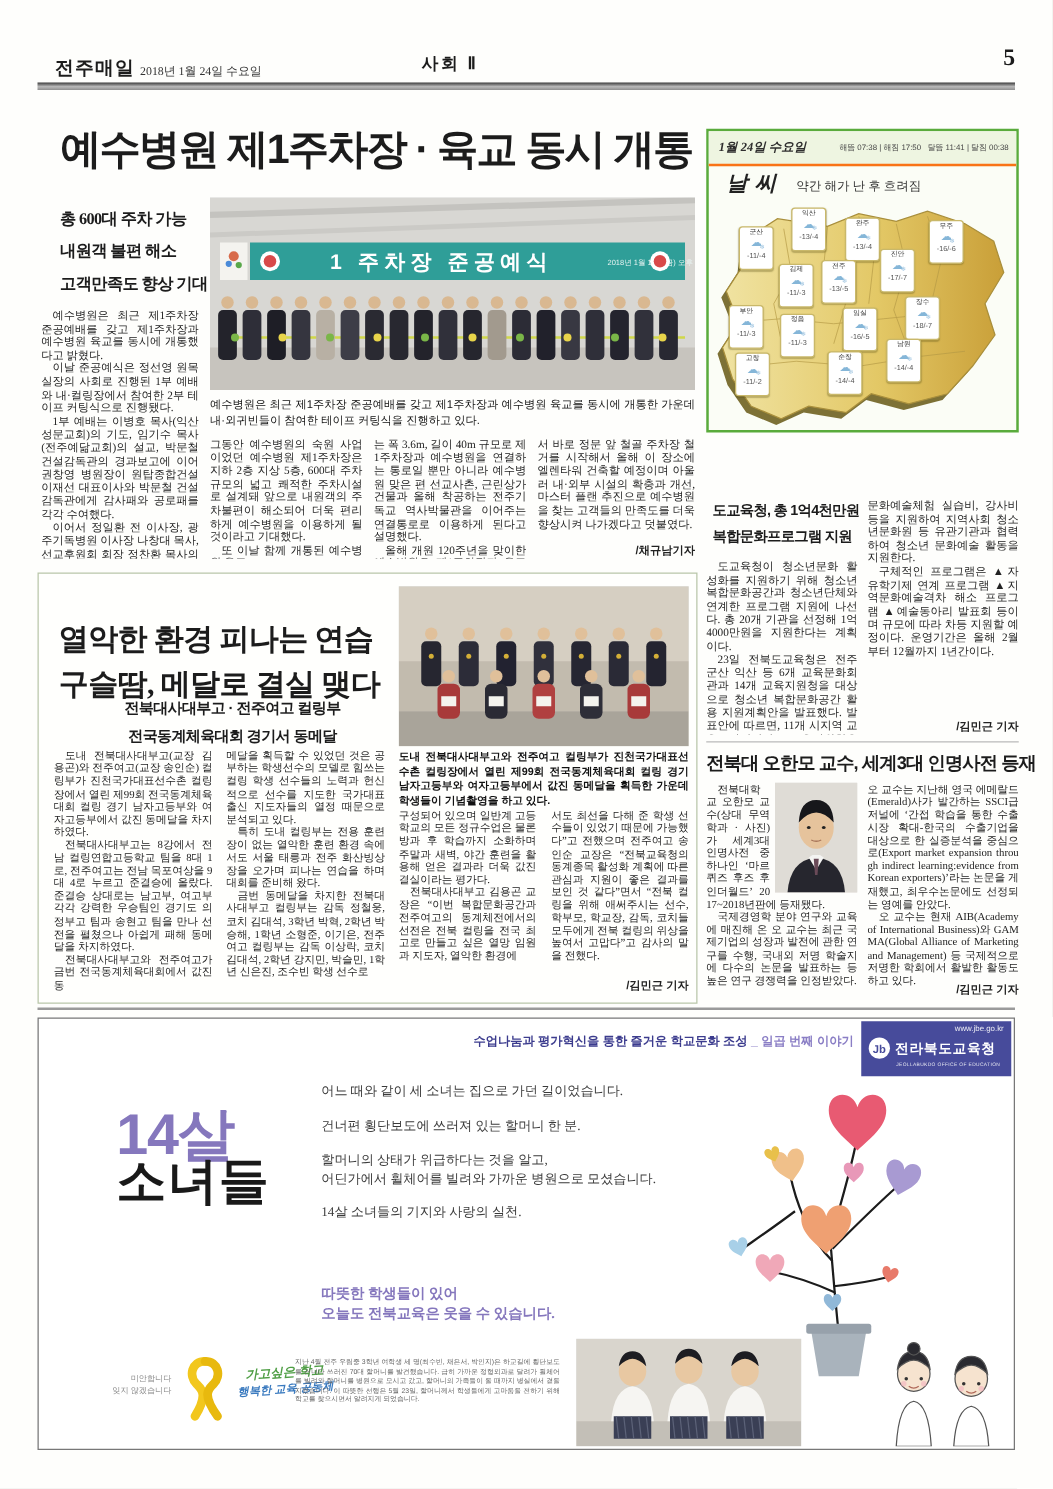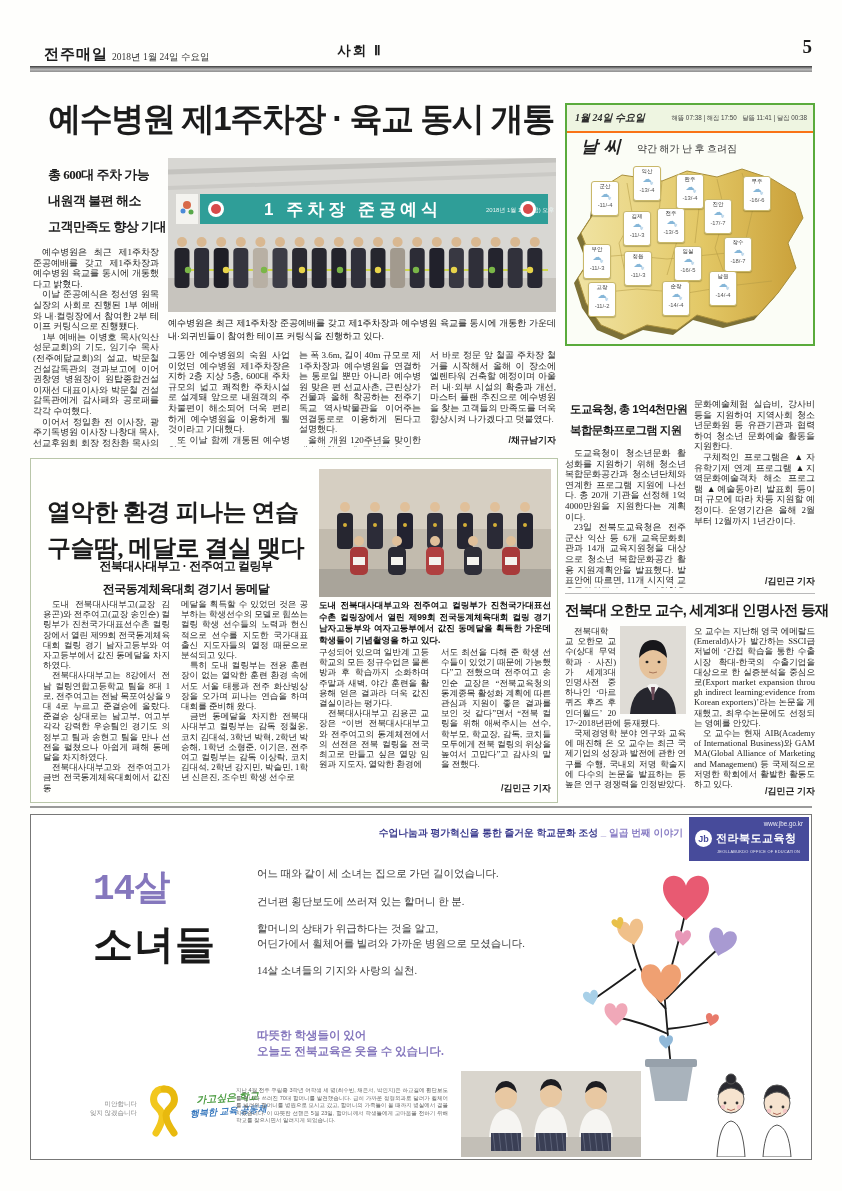--- a/index.html
+++ b/index.html
@@ -74,21 +74,21 @@
   #ad-divider{left:30px;top:806px;width:782px;height:2px;background:#9a9a9a;}
   #ad-box{left:30px;top:814px;width:782px;height:346px;border:1px solid #777;background:#ffffff;box-sizing:border-box;overflow:hidden;}
   #ad-tagline{position:absolute;right:128px;top:12px;width:420px;text-align:right;font-family:"Liberation Sans",sans-serif;font-size:9.8px;font-weight:900;color:#3c3c8e;}
   #ad-tagline .sub{color:#8a7ec5;font-weight:700;}
   #ad-logo{position:absolute;right:2px;top:2px;width:120px;height:44px;background:#474b9b;color:#fff;font-family:"Liberation Sans",sans-serif;}
   #ad-logo .url{position:absolute;right:6px;top:3px;font-size:6.3px;opacity:.9;}
   #ad-logo .row{position:absolute;left:6px;top:13px;display:flex;align-items:center;gap:4px;}
   #ad-logo .mark{width:17px;height:17px;border-radius:50%;background:#fff;color:#474b9b;font-weight:900;font-size:9px;display:flex;align-items:center;justify-content:center;}
   #ad-logo .name{font-size:11px;font-weight:900;letter-spacing:0.5px;}
   #ad-logo .eng{position:absolute;left:28px;top:32px;font-size:3.9px;letter-spacing:0.3px;opacity:.85;}
-  #ad-title-top{position:absolute;left:62px;top:48px;font-family:Liberation Mono, monospace;font-weight:900;font-size:36px;color:#8577bd;letter-spacing:-1px;}
+  #ad-title-top{position:absolute;left:62px;top:62px;font-family:Liberation Sans, sans-serif;font-weight:900;font-size:46px;color:#8577bd;letter-spacing:-1px;}
   #ad-title-bottom{position:absolute;left:62px;top:102px;font-family:Liberation Mono, monospace;font-weight:900;font-size:40px;color:#191919;letter-spacing:1px;}
   #ad-story{position:absolute;left:226px;top:52px;width:300px;}
   #ad-story .ad-para{margin:0 0 13px 0;font-size:10.5px;line-height:14.5px;color:#3a3a3a;white-space:pre-line;}
   #ad-highlight{position:absolute;left:226px;top:212px;font-size:11.5px;font-weight:900;line-height:16px;color:#8577bd;white-space:pre-line;}
   #heart-tree{position:absolute;left:515px;top:24px;}
   #students-photo{position:absolute;left:430px;top:256px;width:180px;height:86px;}
   #girls-illust{position:absolute;left:662px;top:258px;width:118px;height:84px;}
   #ribbon-text{position:absolute;left:44px;top:284px;width:62px;text-align:right;font-size:6.5px;line-height:9px;color:#888;white-space:pre-line;}
   #yellow-ribbon{position:absolute;left:112px;top:270px;}
   #ad-slogan{position:absolute;left:158px;top:276px;width:78px;transform:rotate(-4deg);font-family:"Liberation Sans",sans-serif;font-weight:900;font-style:italic;text-align:center;}
@@ -420,21 +420,21 @@
         <p class="para">전북대사대부고는 8강에서 전남 컬링연합고등학교 팀을 8대 1로, 전주여고는 전남 목포여상을 9대 4로 누르고 준결승에 올랐다. 준결승 상대로는 남고부, 여고부 각각 강력한 우승팀인 경기도 의정부고 팀과 송현고 팀을 만나 선전을 펼쳤으나 아쉽게 패해 동메달을 차지하였다.</p>
         <p class="para">전북대사대부고와 전주여고가 금번 전국동계체육대회에서 값진 동</p>
       </div>
     <div class="col cont" id="curling-col2">
         <p class="para">메달을 획득할 수 있었던 것은 공부하는 학생선수의 모델로 힘쓰는 컬링 학생 선수들의 노력과 헌신적으로 선수를 지도한 국가대표 출신 지도자들의 열정 때문으로 분석되고 있다.</p>
         <p class="para">특히 도내 컬링부는 전용 훈련장이 없는 열악한 훈련 환경 속에서도 서울 태릉과 전주 화산빙상장을 오가며 피나는 연습을 하며 대회를 준비해 왔다.</p>
         <p class="para">금번 동메달을 차지한 전북대사대부고 컬링부는 감독 정철웅, 코치 김대석, 3학년 박혁, 2학년 박승해, 1학년 소형준, 이기은, 전주여고 컬링부는 감독 이상락, 코치 김대석, 2학년 강지민, 박슬민, 1학년 신은진, 조수빈 학생 선수로</p>
       </div>
     <div class="col cont" id="curling-col3">
         <p class="para">구성되어 있으며 일반계 고등학교의 모든 정규수업은 물론 방과 후 학습까지 소화하며 주말과 새벽, 야간 훈련을 활용해 얻은 결과라 더욱 값진 결실이라는 평가다.</p>
-        <p class="para">전북대사대부고 김용곤 교장은 “이번 전북대사대부고와 전주여고의 동계체전에서의 선전은 전북 컬링을 전국 최고로 만들고 싶은 열망 임원과 지도자, 열악한 환경에</p>
+        <p class="para">전북대사대부고 김용곤 교장은 “이번 복합문화공간과 전주여고의 동계체전에서의 선전은 전북 컬링을 전국 최고로 만들고 싶은 열망 임원과 지도자, 열악한 환경에</p>
       </div>
     <div class="col cont" id="curling-col4">
       <div>
           <p class="para">서도 최선을 다해 준 학생 선수들이 있었기 때문에 가능했다”고 전했으며 전주여고 송인순 교장은 “전북교육청의 동계종목 활성화 계획에 따른 관심과 지원이 좋은 결과를 보인 것 같다”면서 “전북 컬링을 위해 애써주시는 선수, 학부모, 학교장, 감독, 코치들 모두에게 전북 컬링의 위상을 높여서 고맙다”고 감사의 말을 전했다.</p>
         </div>
       <span class="byline">/김민근 기자</span>
     </div>
   </div>
 
   <div class="abs" id="ad-divider"></div>

